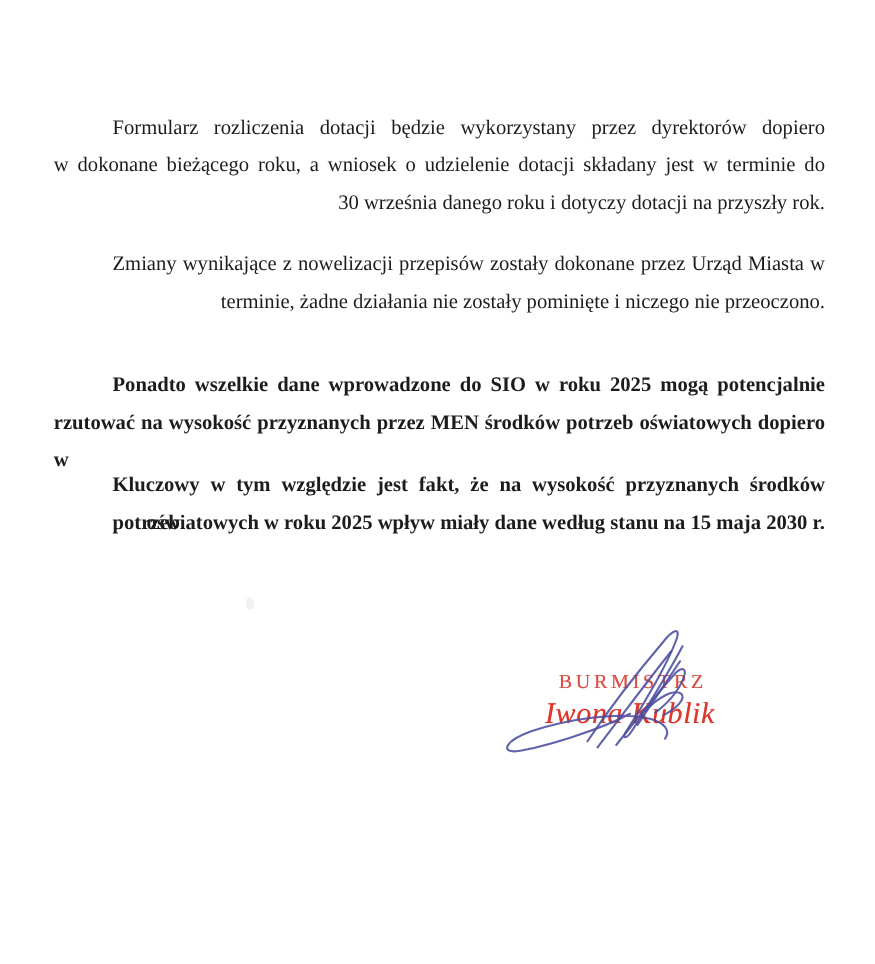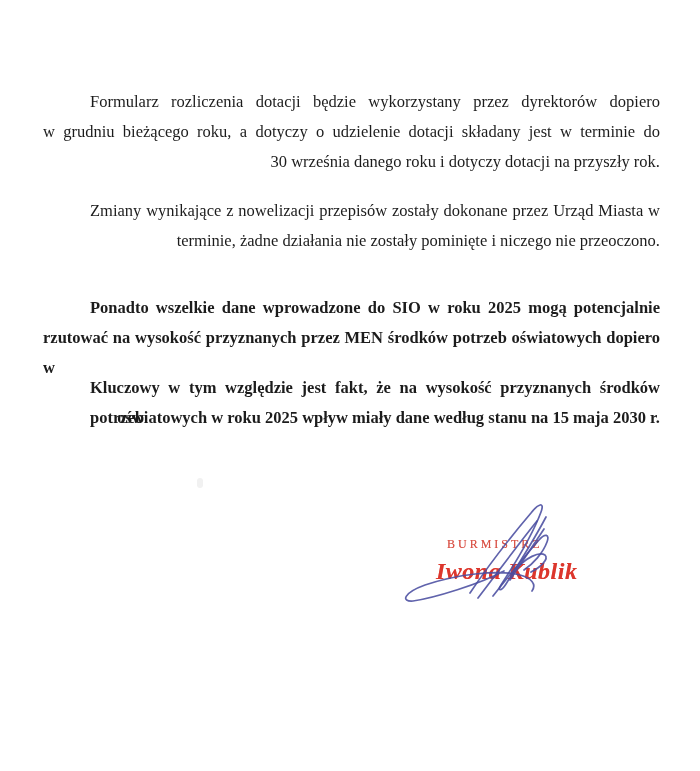--- a/index.html
+++ b/index.html
@@ -34,33 +34,33 @@
   }
   .line.just {
     text-align: justify;
     text-align-last: justify;
   }
   .line.indent { padding-left: 47px; }
   .sig-title {
     position: absolute;
     left: 447px;
     top: 537px;
-    font-size: 12px;
+    font-size: 16px;
     letter-spacing: 3px;
     color: #d94f43;
     text-shadow: 0 0 0.6px rgba(217, 79, 67, 0.55);
     white-space: nowrap;
   }
   .sig-name {
     position: absolute;
     left: 436px;
     top: 558px;
     font-size: 24px;
     font-style: italic;
-    font-weight: bold;
+    font-weight: normal;
     letter-spacing: 0.5px;
     color: #dc362c;
     text-shadow: 0 0 0.6px rgba(220, 54, 44, 0.55);
     white-space: nowrap;
   }
   .ink-svg {
     position: absolute;
     left: 398px;
     top: 496px;
     width: 180px;
@@ -84,21 +84,21 @@
     background: #f1f1f1;
     border-radius: 3px;
   }
 </style>
 </head>
 <body>
 
 <div class="doc-body" style="color: rgb(28, 28, 28);">
     <div class="para regular">
       <div class="line indent just">Formularz rozliczenia dotacji będzie wykorzystany przez dyrektorów dopiero</div>
-      <div class="line just">w grudniu bieżącego roku, a dotyczy o udzielenie dotacji składany jest w terminie do</div>
+      <div class="line just">w dokonane bieżącego roku, a wniosek o udzielenie dotacji składany jest w terminie do</div>
       <div class="line">30 września danego roku i dotyczy dotacji na przyszły rok.</div>
     </div>
     <div class="para regular">
       <div class="line indent just">Zmiany wynikające z nowelizacji przepisów zostały dokonane przez Urząd Miasta w</div>
       <div class="line">terminie, żadne działania nie zostały pominięte i niczego nie przeoczono.</div>
     </div>
     <div class="para bold">
       <div class="line indent just">Ponadto wszelkie dane wprowadzone do SIO w roku 2025 mogą potencjalnie</div>
       <div class="line just">rzutować na wysokość przyznanych przez MEN środków potrzeb oświatowych dopiero w</div>
     </div>

